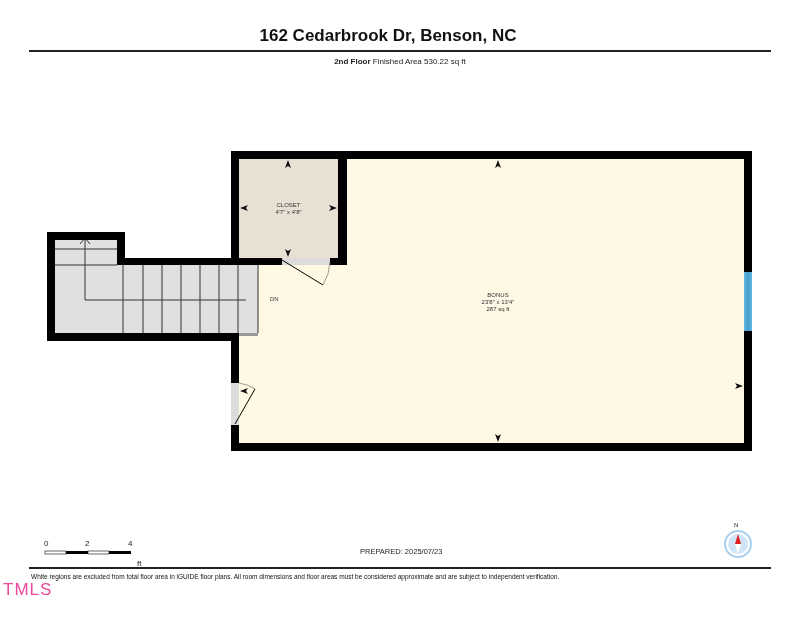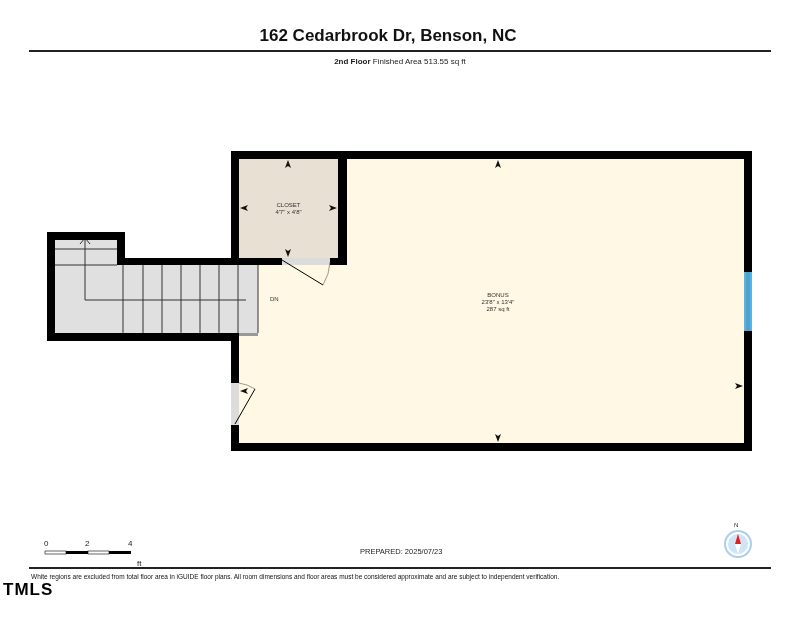--- a/index.html
+++ b/index.html
@@ -8,31 +8,31 @@
   .rule-top { position:absolute; left:29px; width:742px; top:50px; height:2px; background:#222; }
   .subtitle { position:absolute; left:0; width:800px; top:57px; text-align:center; font-size:8px; color:#222; }
   .subtitle .floor { font-weight:bold; }
   svg.plan { position:absolute; left:0; top:0; }
   .room-label { position:absolute; text-align:center; font-size:6px; line-height:7px; color:#333; }
   .dn { position:absolute; left:270px; top:296px; font-size:6px; color:#333; }
   .scale { position:absolute; left:44px; top:539px; font-size:8px; color:#222; }
   .prepared { position:absolute; left:360px; top:547px; font-size:7.5px; color:#222; }
   .rule-bot { position:absolute; left:29px; width:742px; top:567px; height:2px; background:#222; }
   .disclaimer { position:absolute; left:31px; top:573px; font-size:6.5px; color:#111; white-space:nowrap; }
-  .watermark { position:absolute; left:3px; top:580px; font-size:17px; color:#000000; letter-spacing:1px; font-weight:bold; }
+  .watermark { position:absolute; left:3px; top:580px; font-size:17px; color:#ec4899; letter-spacing:1px; font-weight:normal; }
   .compass { position:absolute; left:724px; top:522px; }
 </style>
 </head>
 <body>
 
 <div class="title">162 Cedarbrook Dr, Benson, NC</div>
 <div class="rule-top"></div>
 <div class="subtitle">
   <span class="floor">2nd Floor</span>
-  <span>Finished Area 513.55 sq ft</span>
+  <span>Finished Area 530.22 sq ft</span>
 </div>
 
 <svg class="plan" width="800" height="618" viewBox="0 0 800 618">
 
   <rect x="239" y="159" width="505" height="284" fill="#fff8e5"></rect>
   <rect x="239" y="159" width="99" height="99" fill="#e8e0d2"></rect>
 
   <rect x="55" y="240" width="62" height="25" fill="#e0e0e0"></rect>
   <rect x="55" y="265" width="203" height="68" fill="#e0e0e0"></rect>
 

